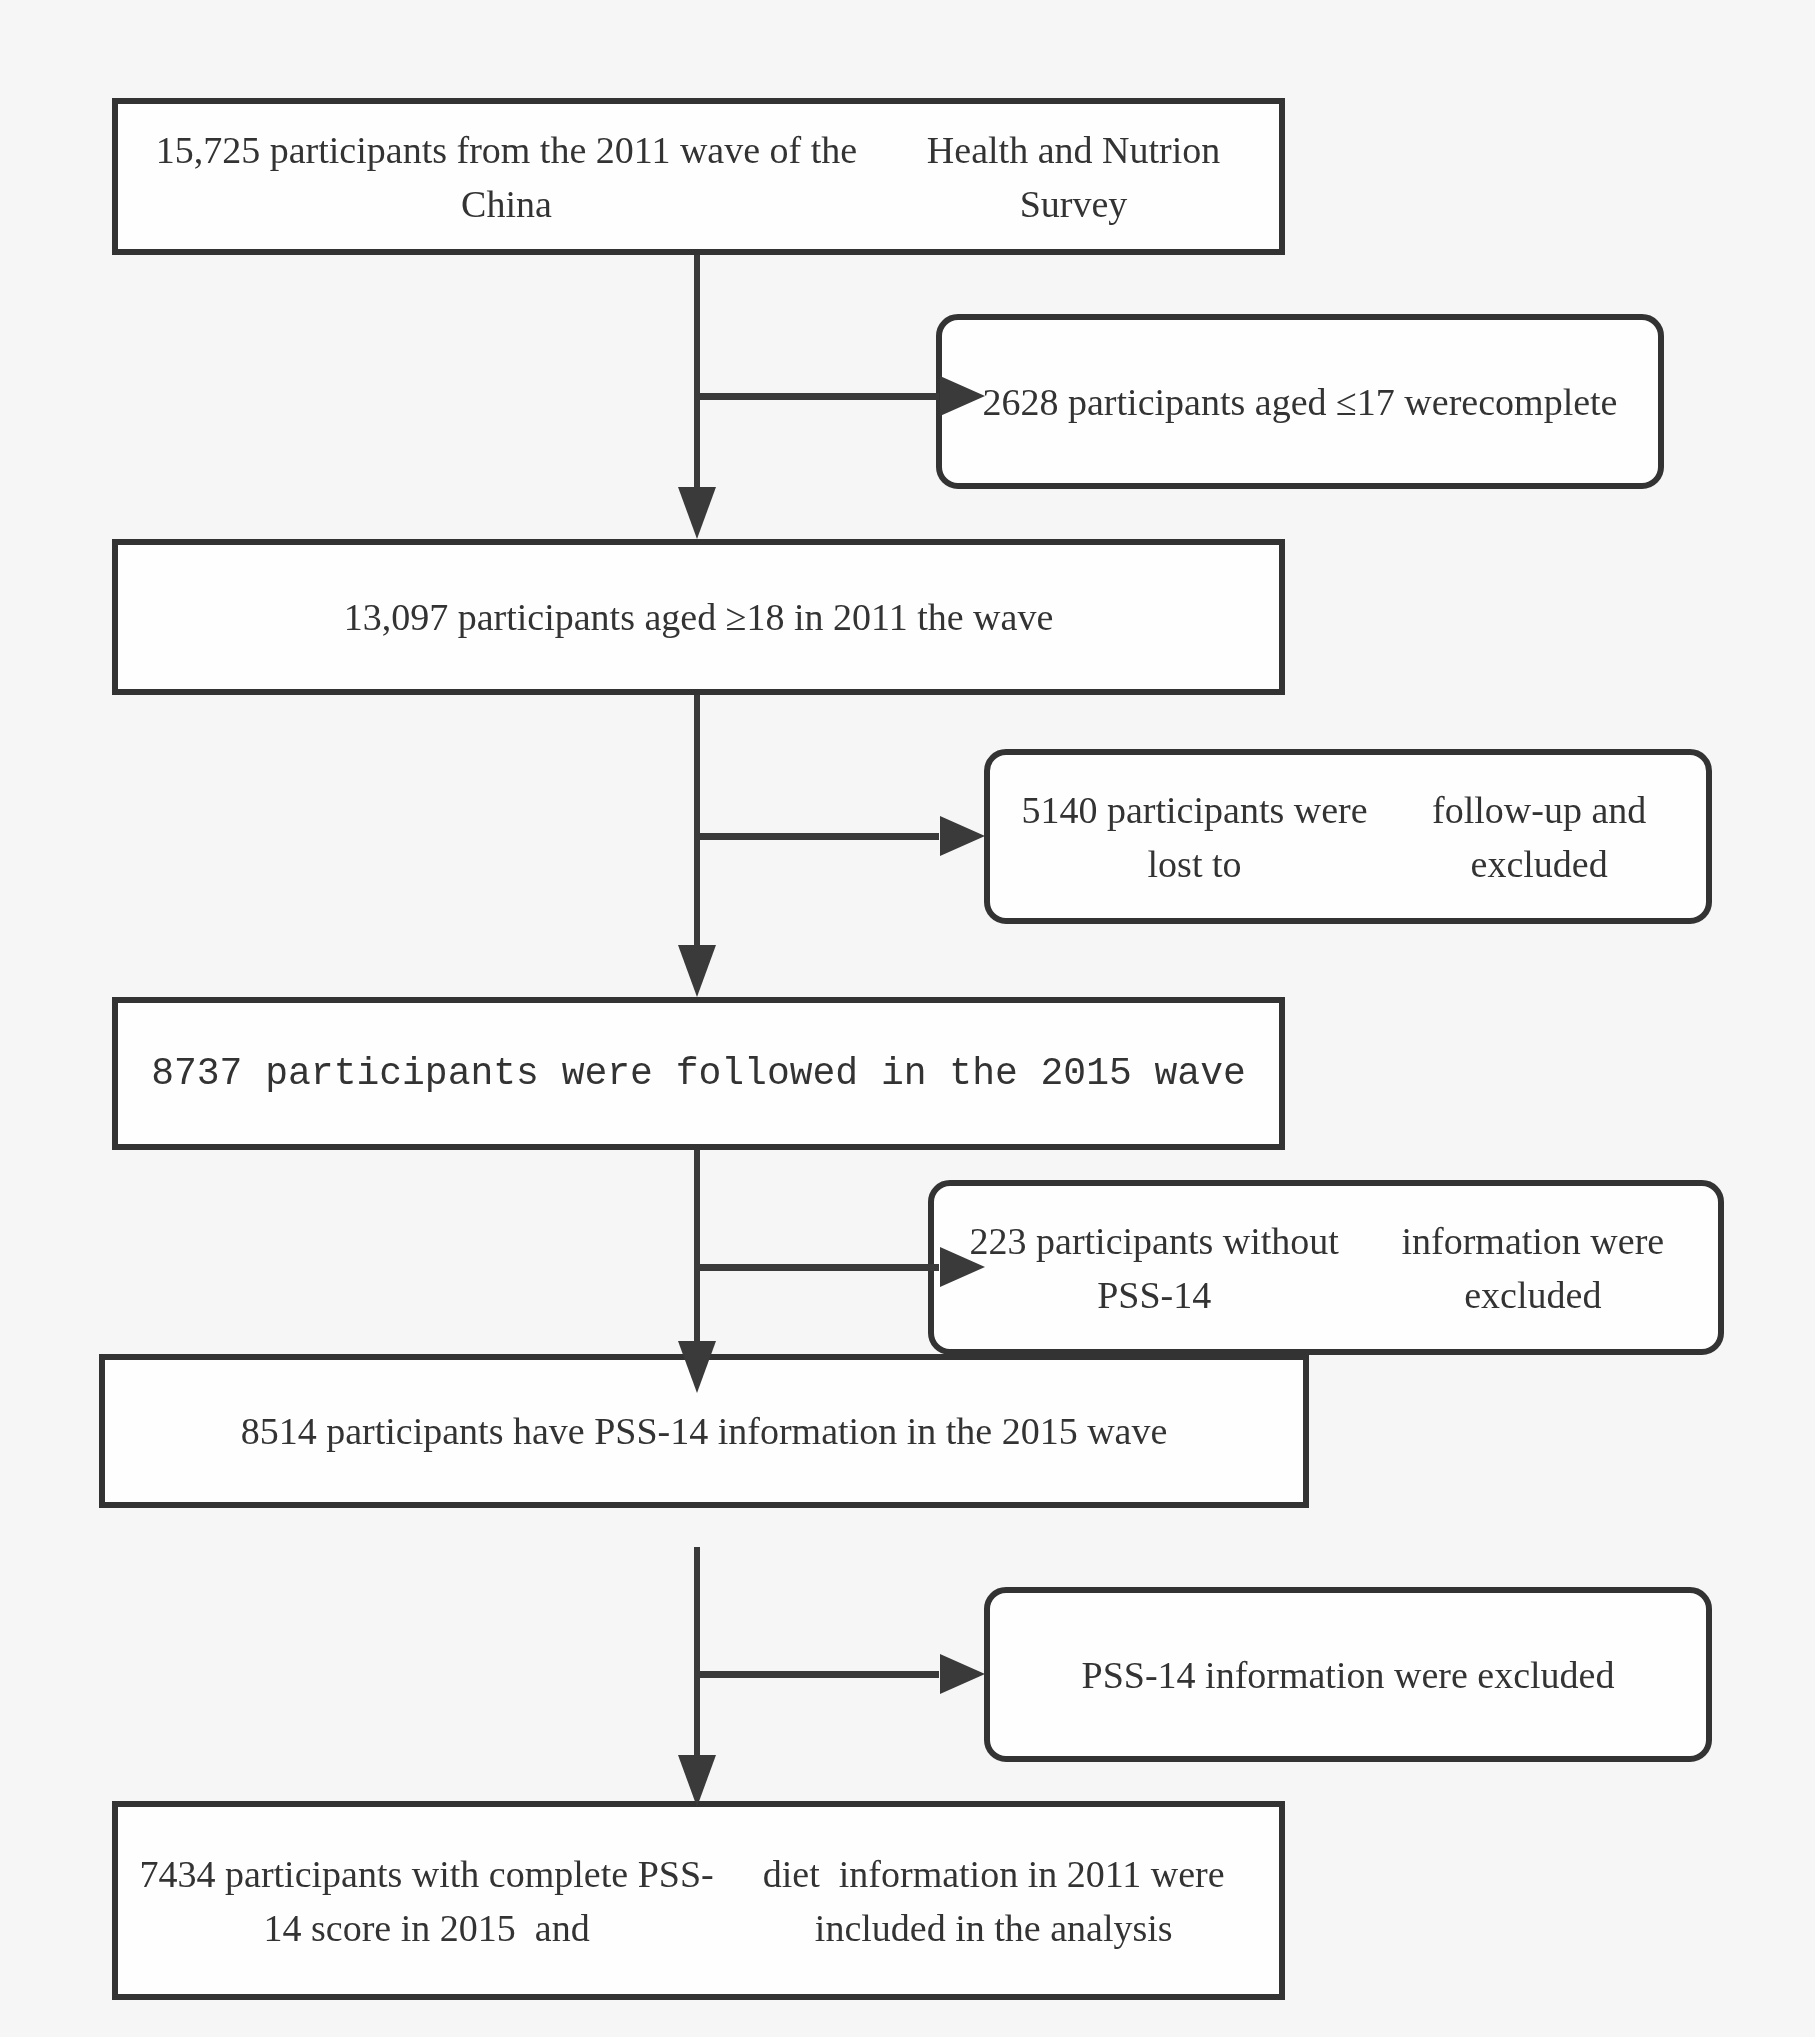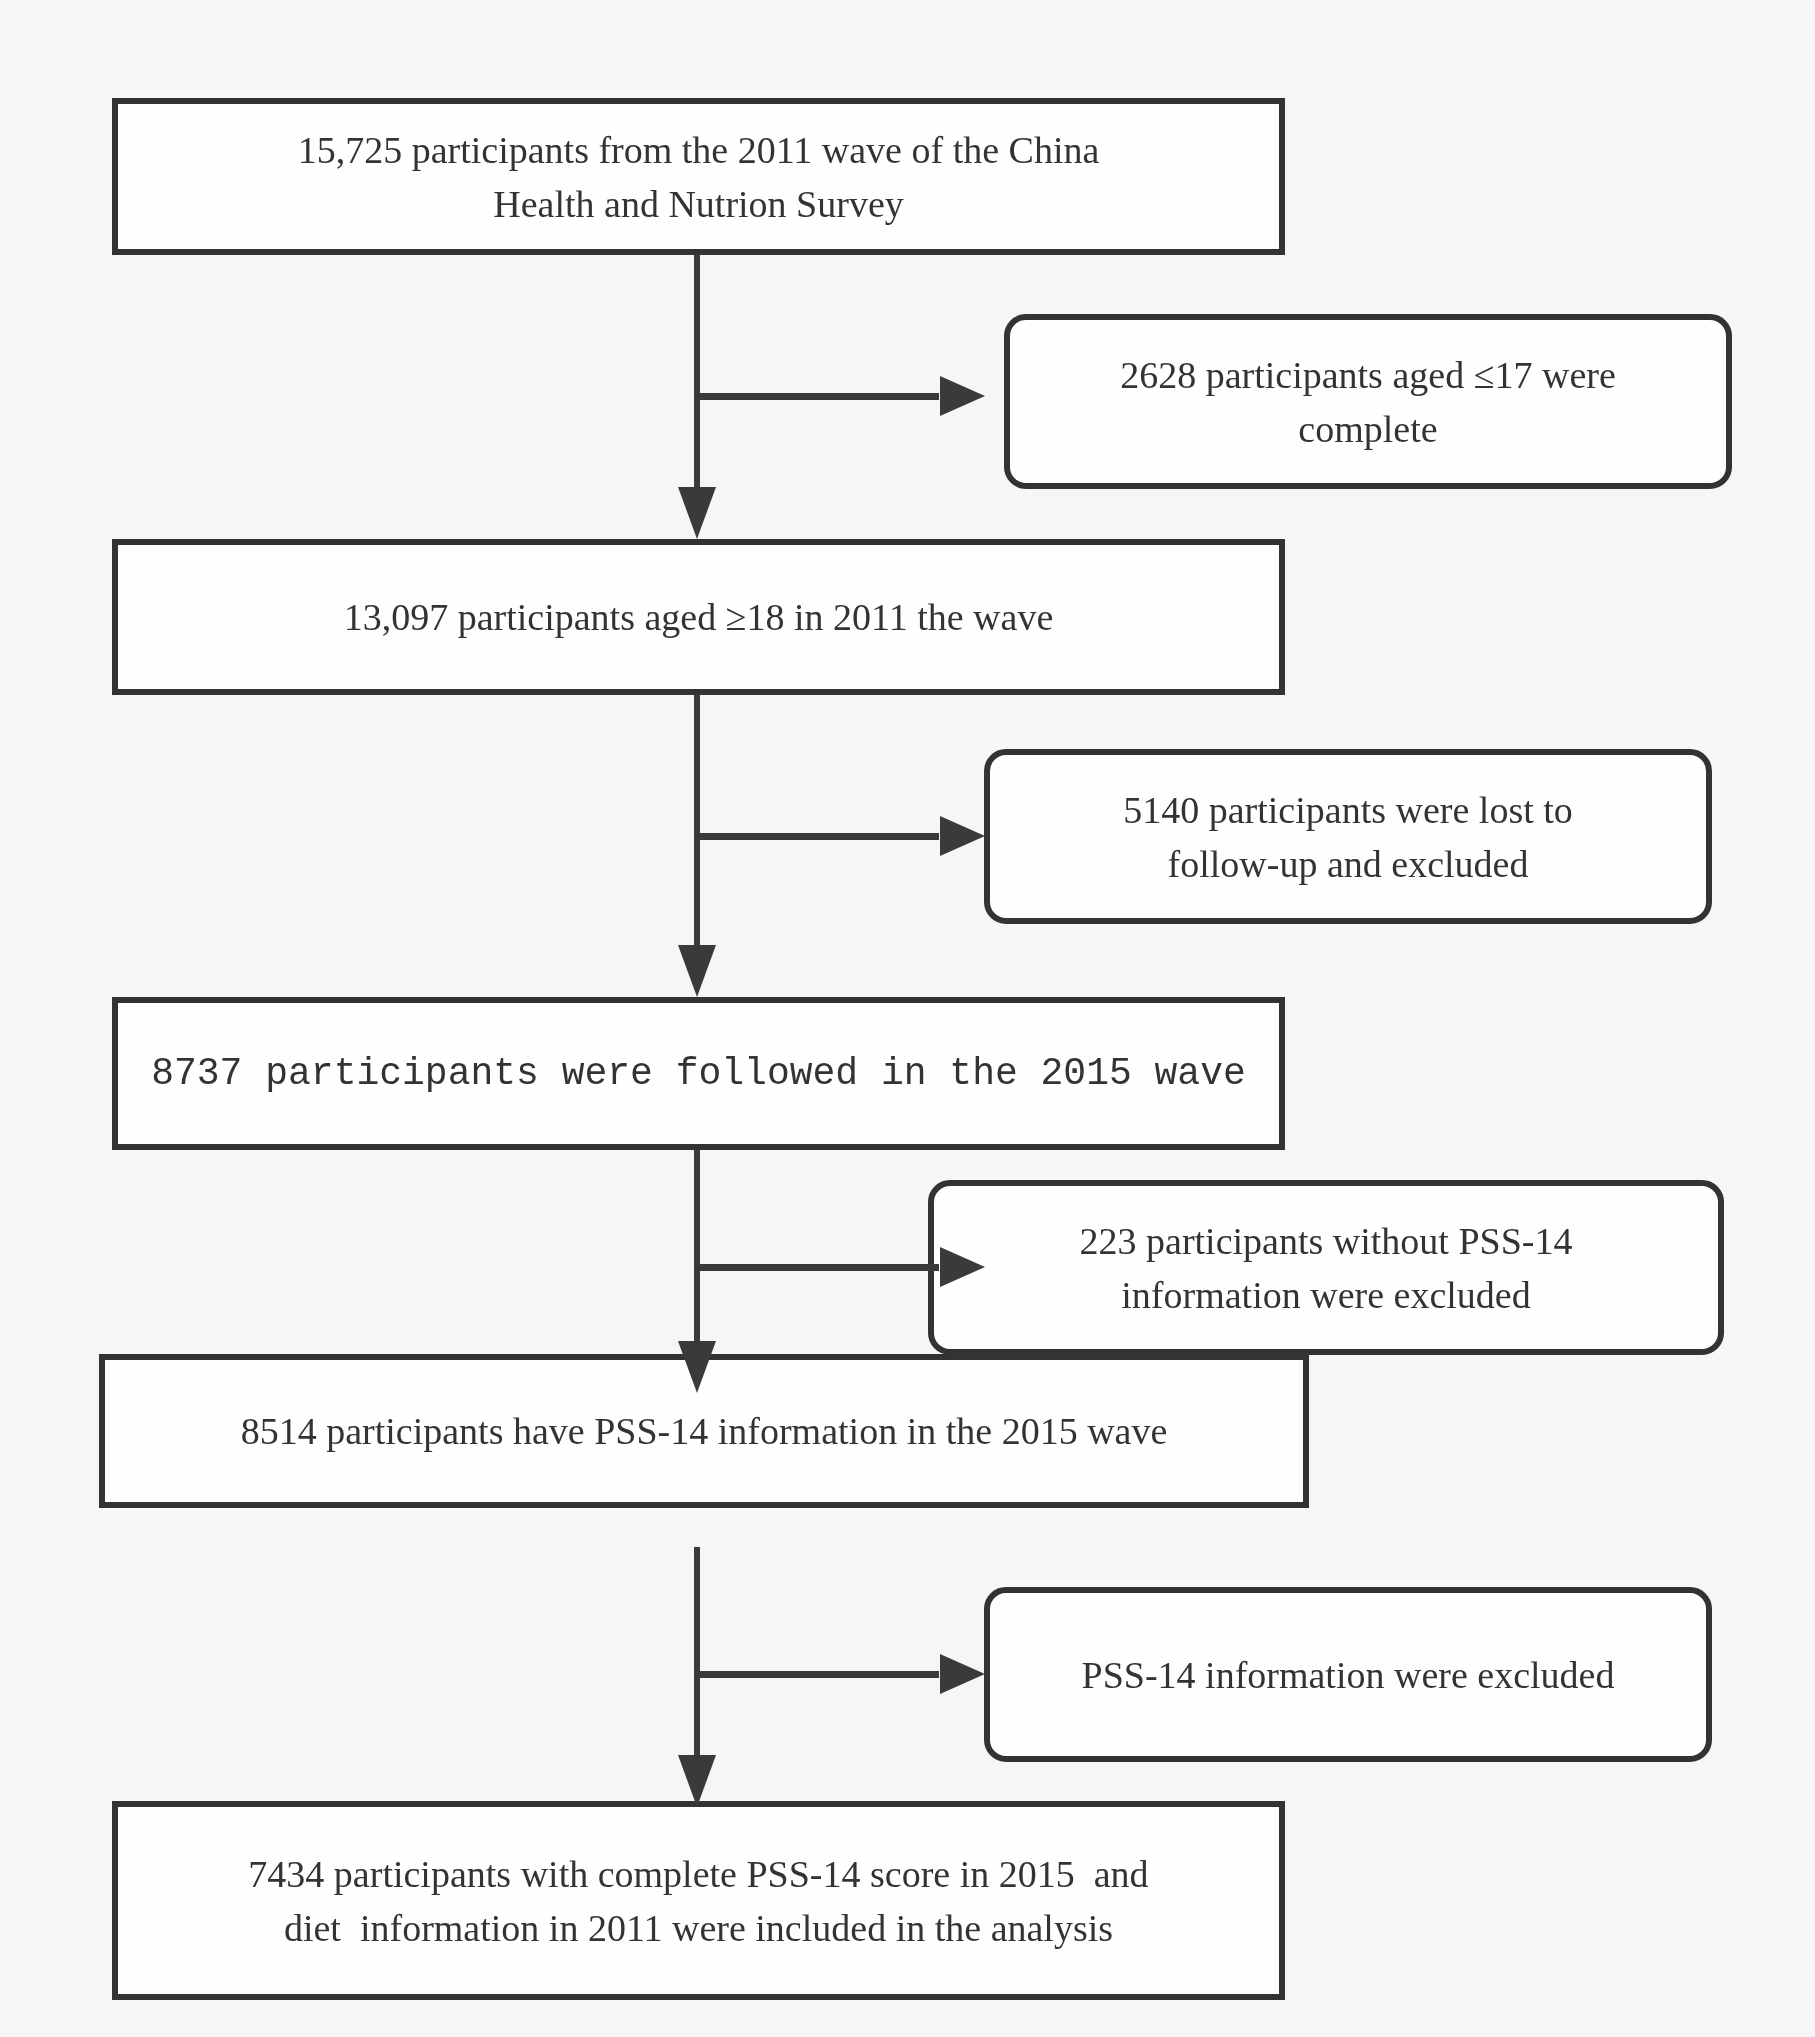--- a/index.html
+++ b/index.html
@@ -17,38 +17,37 @@
     color:var(--text);
     position:relative;
     overflow:hidden;
   }
   .stage{position:absolute;left:0;top:0;width:1816px;height:2037px;}
   .box{
     position:absolute;
     background:var(--box-fill);
     border:6.7px solid var(--border);
     display:flex;
-    flex-direction:column;
     justify-content:center;
     align-items:center;
     text-align:center;
     font-size:38px;
     line-height:54px;
     padding:3.4px 13.4px;
   }
   .box .line{white-space:pre-wrap;}
   .box.rounded{border-radius:22px;border-width:6.7px;}
   
   .m1{left:112px;top:98px;width:1173px;height:157px;}
   .m2{left:112px;top:539px;width:1173px;height:156px;}
   .m3{left:112px;top:997px;width:1173px;height:153px;font-family:Liberation Mono, monospace;}
   .m4{left:99px;top:1315px;width:1210px;height:154px;margin-top:39px;}
   .m5{left:112px;top:1801px;width:1173px;height:199px;}
   
-  .s1{left:1004px;top:314px;width:728px;height:175px;text-align:right;}
+  .s1{left:936px;top:314px;width:728px;height:175px;text-align:right;}
   .s2{left:984px;top:749px;width:728px;height:175px;}
   .s3{left:928px;top:1180px;width:796px;height:175px;}
   .s4{left:984px;top:1587px;width:728px;height:175px;}
   
   .vline{position:absolute;width:5.9px;background:var(--arrow);left:694px;}
   .hline{position:absolute;height:6.7px;background:var(--arrow);left:697px;width:242px;}
   .v1{top:255px;height:237px;}
   .v2{top:695px;height:255px;}
   .v3{top:1150px;height:196px;}
   .v4{top:1547px;height:213px;}

